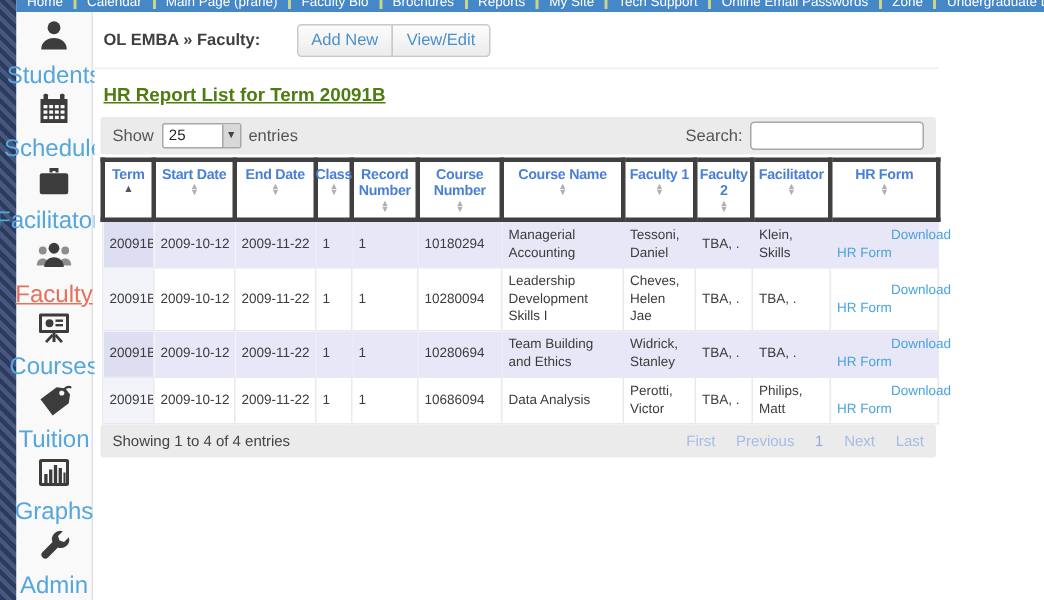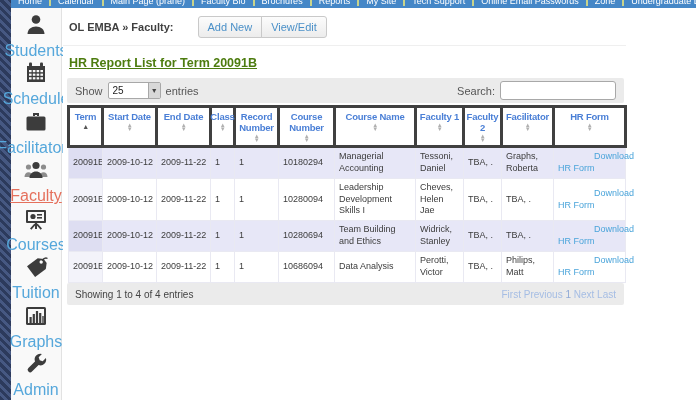--- a/index.html
+++ b/index.html
@@ -65,21 +65,21 @@
   .grid td.nowrap{white-space:nowrap;overflow:hidden;}
   tr.odd td{background:#e7e7f7;}
   tr.odd td.sorted{background:#dedef2;}
   tr.even td{background:#fff;}
   tr.even td.sorted{background:#f3f3fa;}
   td.link-cell a{color:#4aa4da;cursor:pointer;text-decoration:none;margin-left:36px;}
 
   .tfoot{background:#ebebeb;height:22px;display:flex;align-items:center;
          justify-content:space-between;padding:0 8px;font-size:10px;color:#444;
          border-radius:2px;box-sizing:border-box;width:557px;}
-  .pager a{color:#a5bde4;font-size:10px;cursor:pointer;text-decoration:none;}
+  .pager a{color:#a5bde4;margin-left:11px;font-size:10px;cursor:pointer;text-decoration:none;}
   .pager a.current{color:#8fa9d6;}
 </style>
 </head>
 <body>
 
 <div class="screen">
 
   <div class="stripe"></div>
 
   <div class="topnav">
@@ -323,21 +323,21 @@
           <tr class="odd">
             <td class="sorted nowrap">20091B</td>
             <td class="nowrap">2009-10-12</td>
             <td class="nowrap">2009-11-22</td>
             <td>1</td>
             <td>1</td>
             <td class="nowrap">10180294</td>
             <td>Managerial Accounting</td>
             <td>Tessoni, Daniel</td>
             <td>TBA, .</td>
-            <td>Graphs, Roberta</td>
+            <td>Klein, Skills</td>
             <td class="link-cell"><a>Download HR Form</a></td>
           </tr>
           <tr class="even">
             <td class="sorted nowrap">20091B</td>
             <td class="nowrap">2009-10-12</td>
             <td class="nowrap">2009-11-22</td>
             <td>1</td>
             <td>1</td>
             <td class="nowrap">10280094</td>
             <td>Leadership Development Skills I</td>

